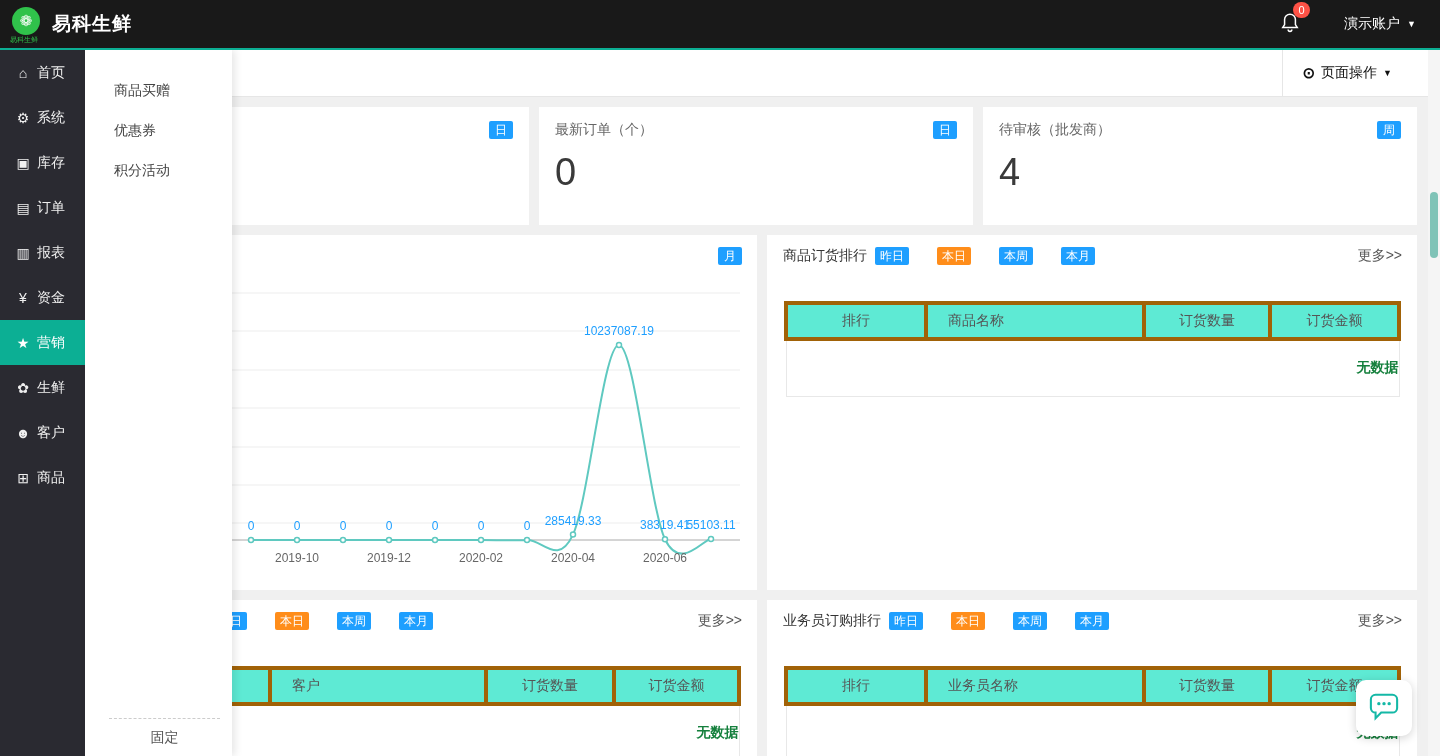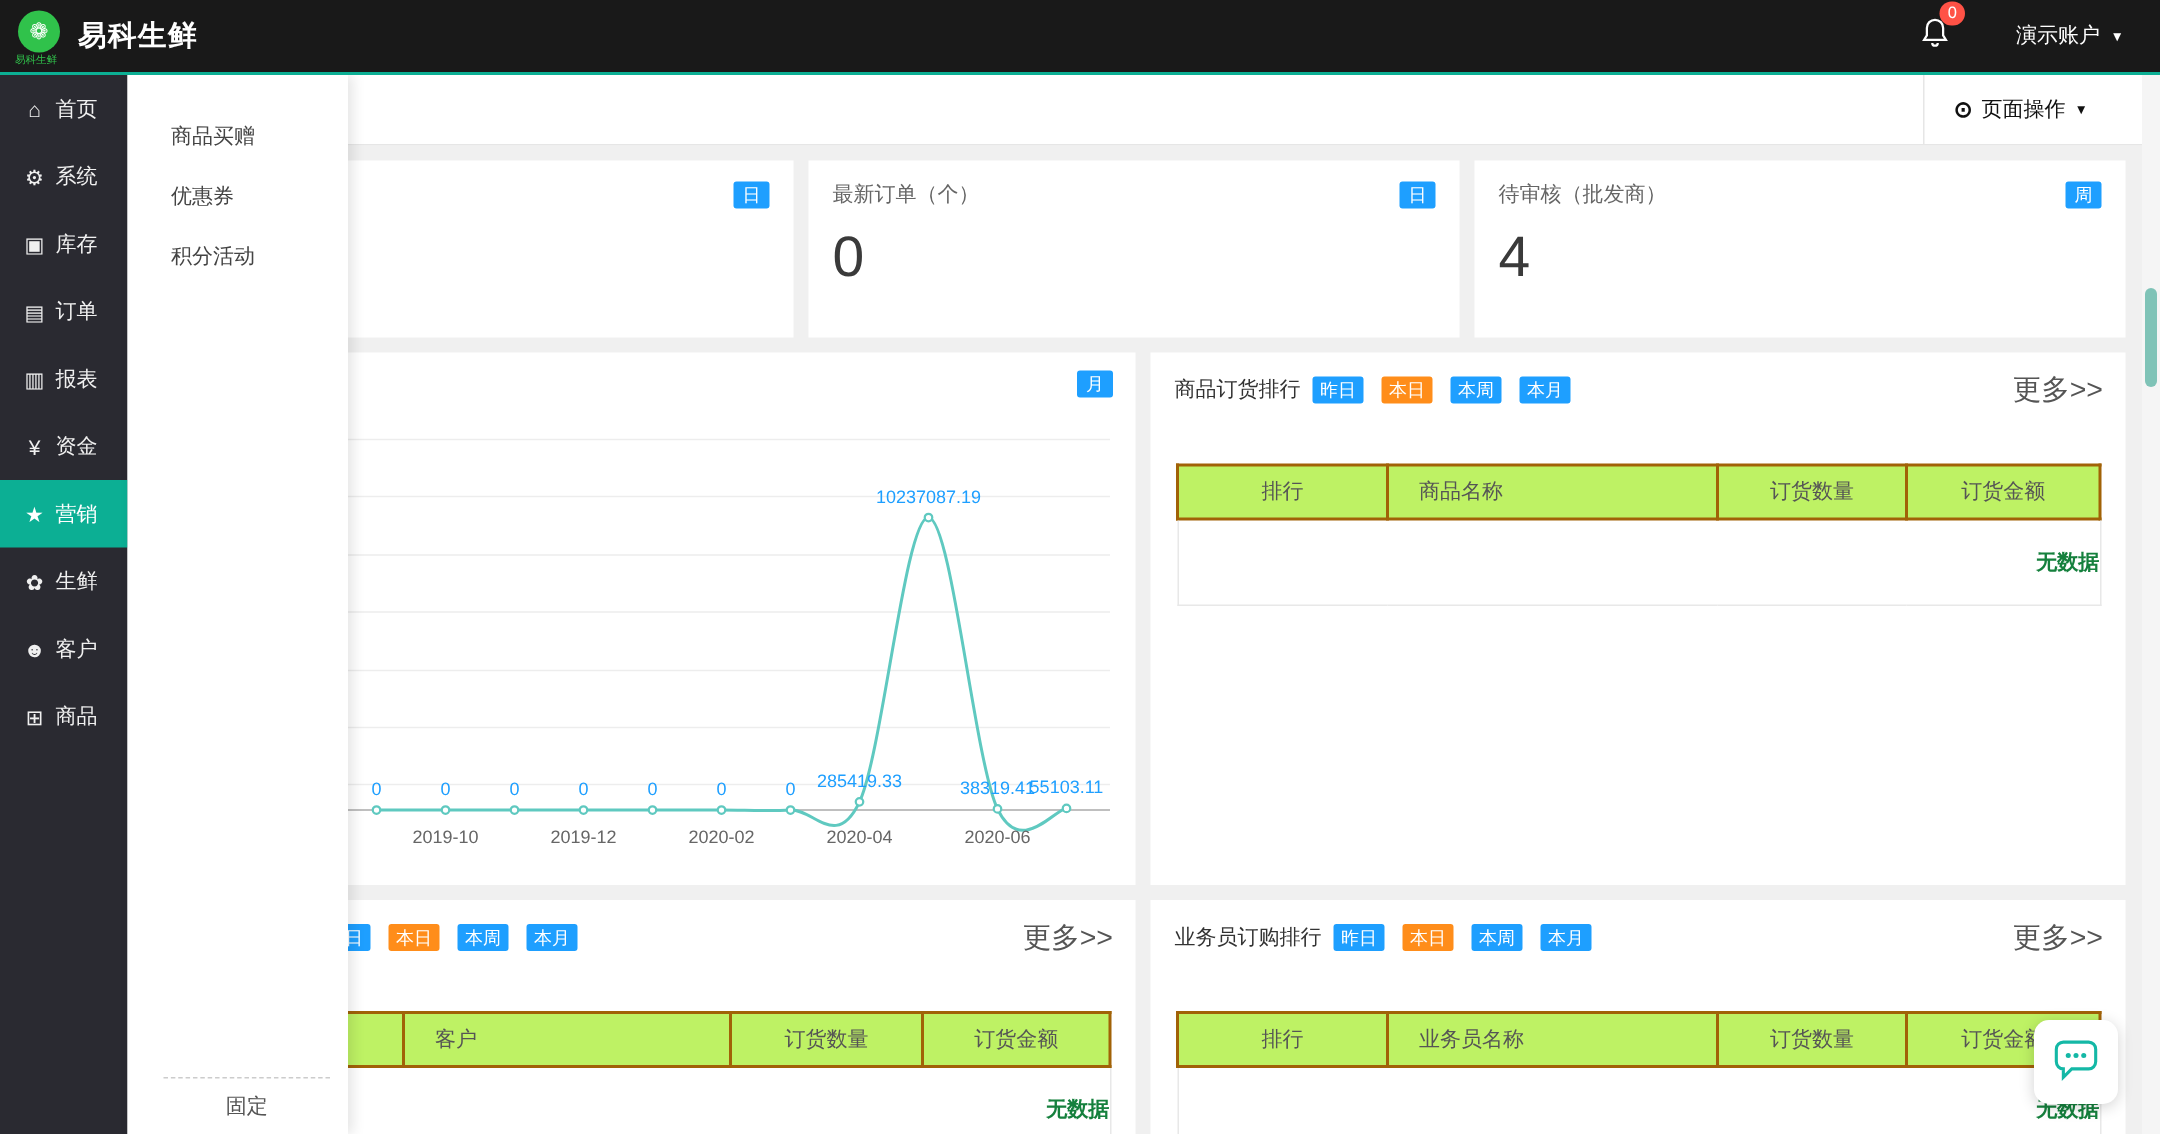--- a/index.html
+++ b/index.html
@@ -89,31 +89,31 @@
   .panel { background:#fff; position:relative; }
   .panel.chart { width:662px; flex:none; }
   .panel.rank { flex:1; }
   .panel.bleft { width:662px; flex:none; }
 
   .corner-badge { position:absolute; top:12px; right:15px; z-index:2; }
 
   .panel-head { display:flex; align-items:center; padding:12px 15px 0 16px; }
   .panel-title { font-size:14px; color:#333; white-space:nowrap; }
   .panel-title.ph { display:inline-block; width:94px; }
-  .tabs { display:flex; gap:12px; margin-left:8px; }
+  .tabs { display:flex; gap:28px; margin-left:8px; }
   .tab {
     font-size:12px; line-height:14px; color:#fff; background:#1e9fff;
     padding:2px 5px; border-radius:2px; cursor:pointer; white-space:nowrap;
   }
   .tab.active { background:#ff8d1a;text-align:center; }
-  .more { margin-left:auto; font-size:19px; color:#555; cursor:pointer; white-space:nowrap; }
+  .more { margin-left:auto; font-size:14px; color:#555; cursor:pointer; white-space:nowrap; }
 
   .rank-table { width:calc(100% - 33px); margin:36px 16px 0 17px; border-collapse:collapse; font-size:14px; table-layout:fixed; }
   .rank-table th {
-    background:#bef264; border:2px solid #a16207; height:36px;
+    background:#5eead4; border:4px solid #a16207; height:36px;
     font-weight:400; color:#555; text-align:center;
   }
   .rank-table th.left { text-align:left; padding-left:20px; }
   .rank-table td.empty {
     border:1px solid #e8e8e8; border-top:none; height:57px;
     text-align:right; color:#15803d;font-weight:bold;
   }
 
   
   #chart-svg { position:absolute; left:0; top:0; }

